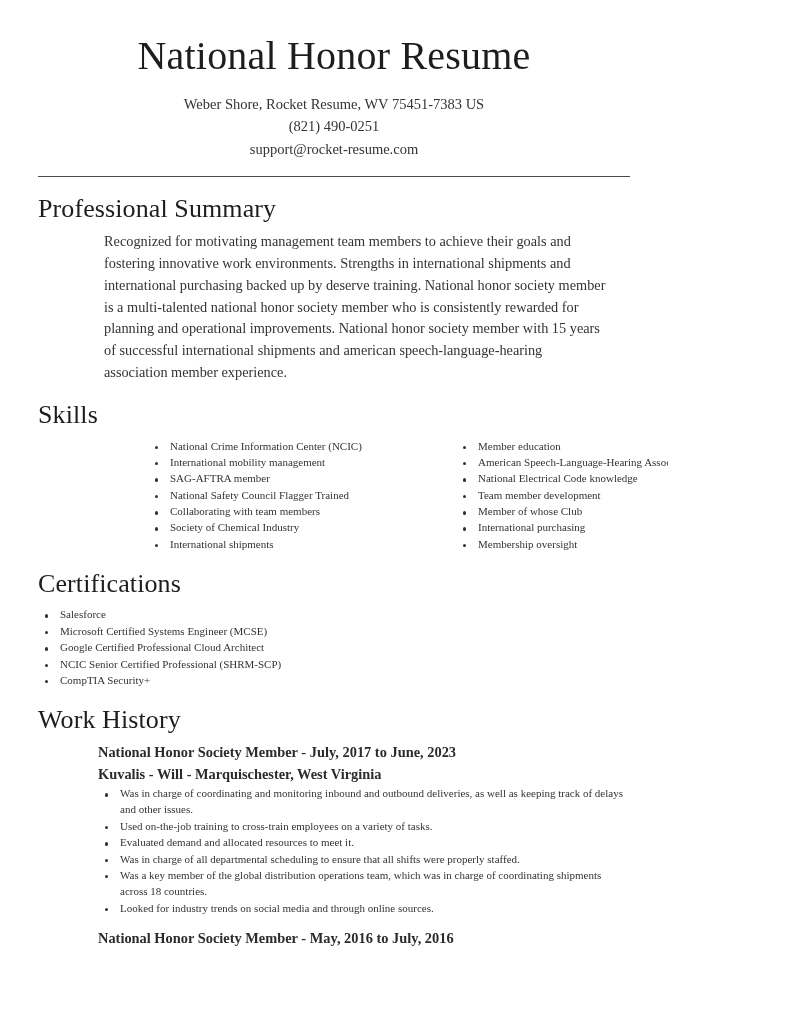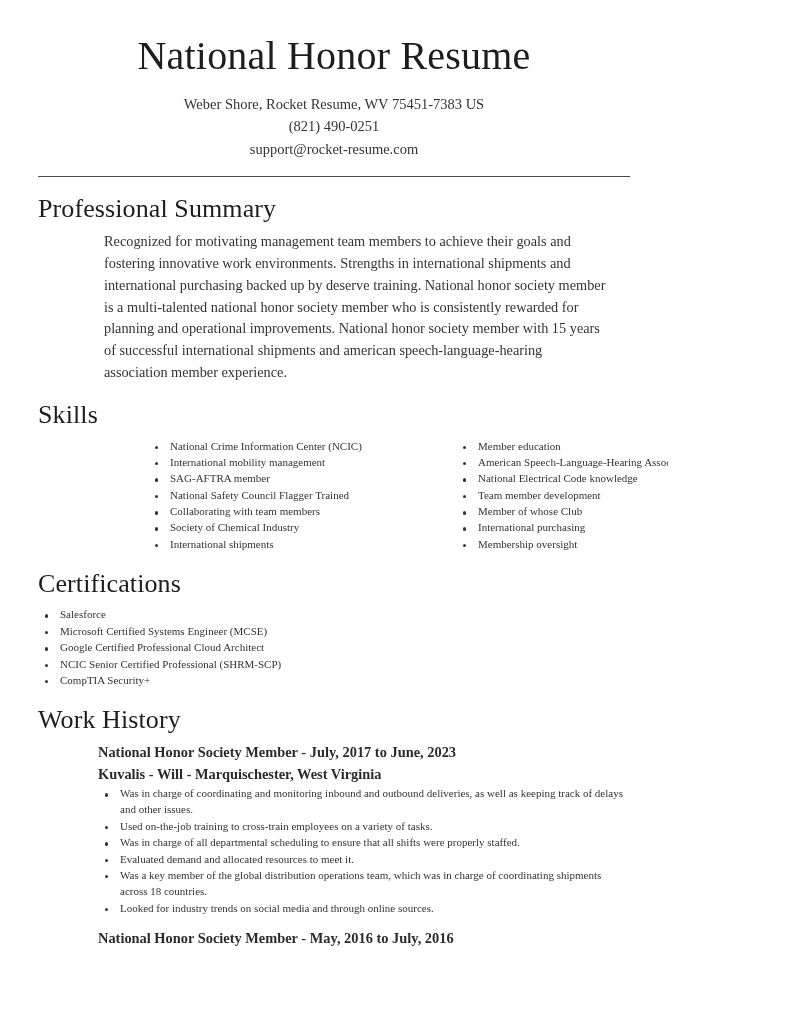--- a/index.html
+++ b/index.html
@@ -185,22 +185,22 @@
 
   <div class="section">
     <h2 class="section-title">Work History</h2>
     <div class="jobs" id="jobs">
         <div class="job">
           <div class="job-title">National Honor Society Member - July, 2017 to June, 2023</div>
           <div class="job-company">Kuvalis - Will - Marquischester, West Virginia</div>
           <ul class="bullets job-bullets">
             <li>Was in charge of coordinating and monitoring inbound and outbound deliveries, as well as keeping track of delays and other issues.</li>
             <li>Used on-the-job training to cross-train employees on a variety of tasks.</li>
+            <li>Evaluated demand and allocated resources to meet it.</li>
             <li>Was in charge of all departmental scheduling to ensure that all shifts were properly staffed.</li>
-            <li>Evaluated demand and allocated resources to meet it.</li>
             <li>Was a key member of the global distribution operations team, which was in charge of coordinating shipments across 18 countries.</li>
             <li>Looked for industry trends on social media and through online sources.</li>
           </ul>
         </div>
         <div class="job">
           <div class="job-title">National Honor Society Member - May, 2016 to July, 2016</div>
         </div>
       </div>
   </div>
 

